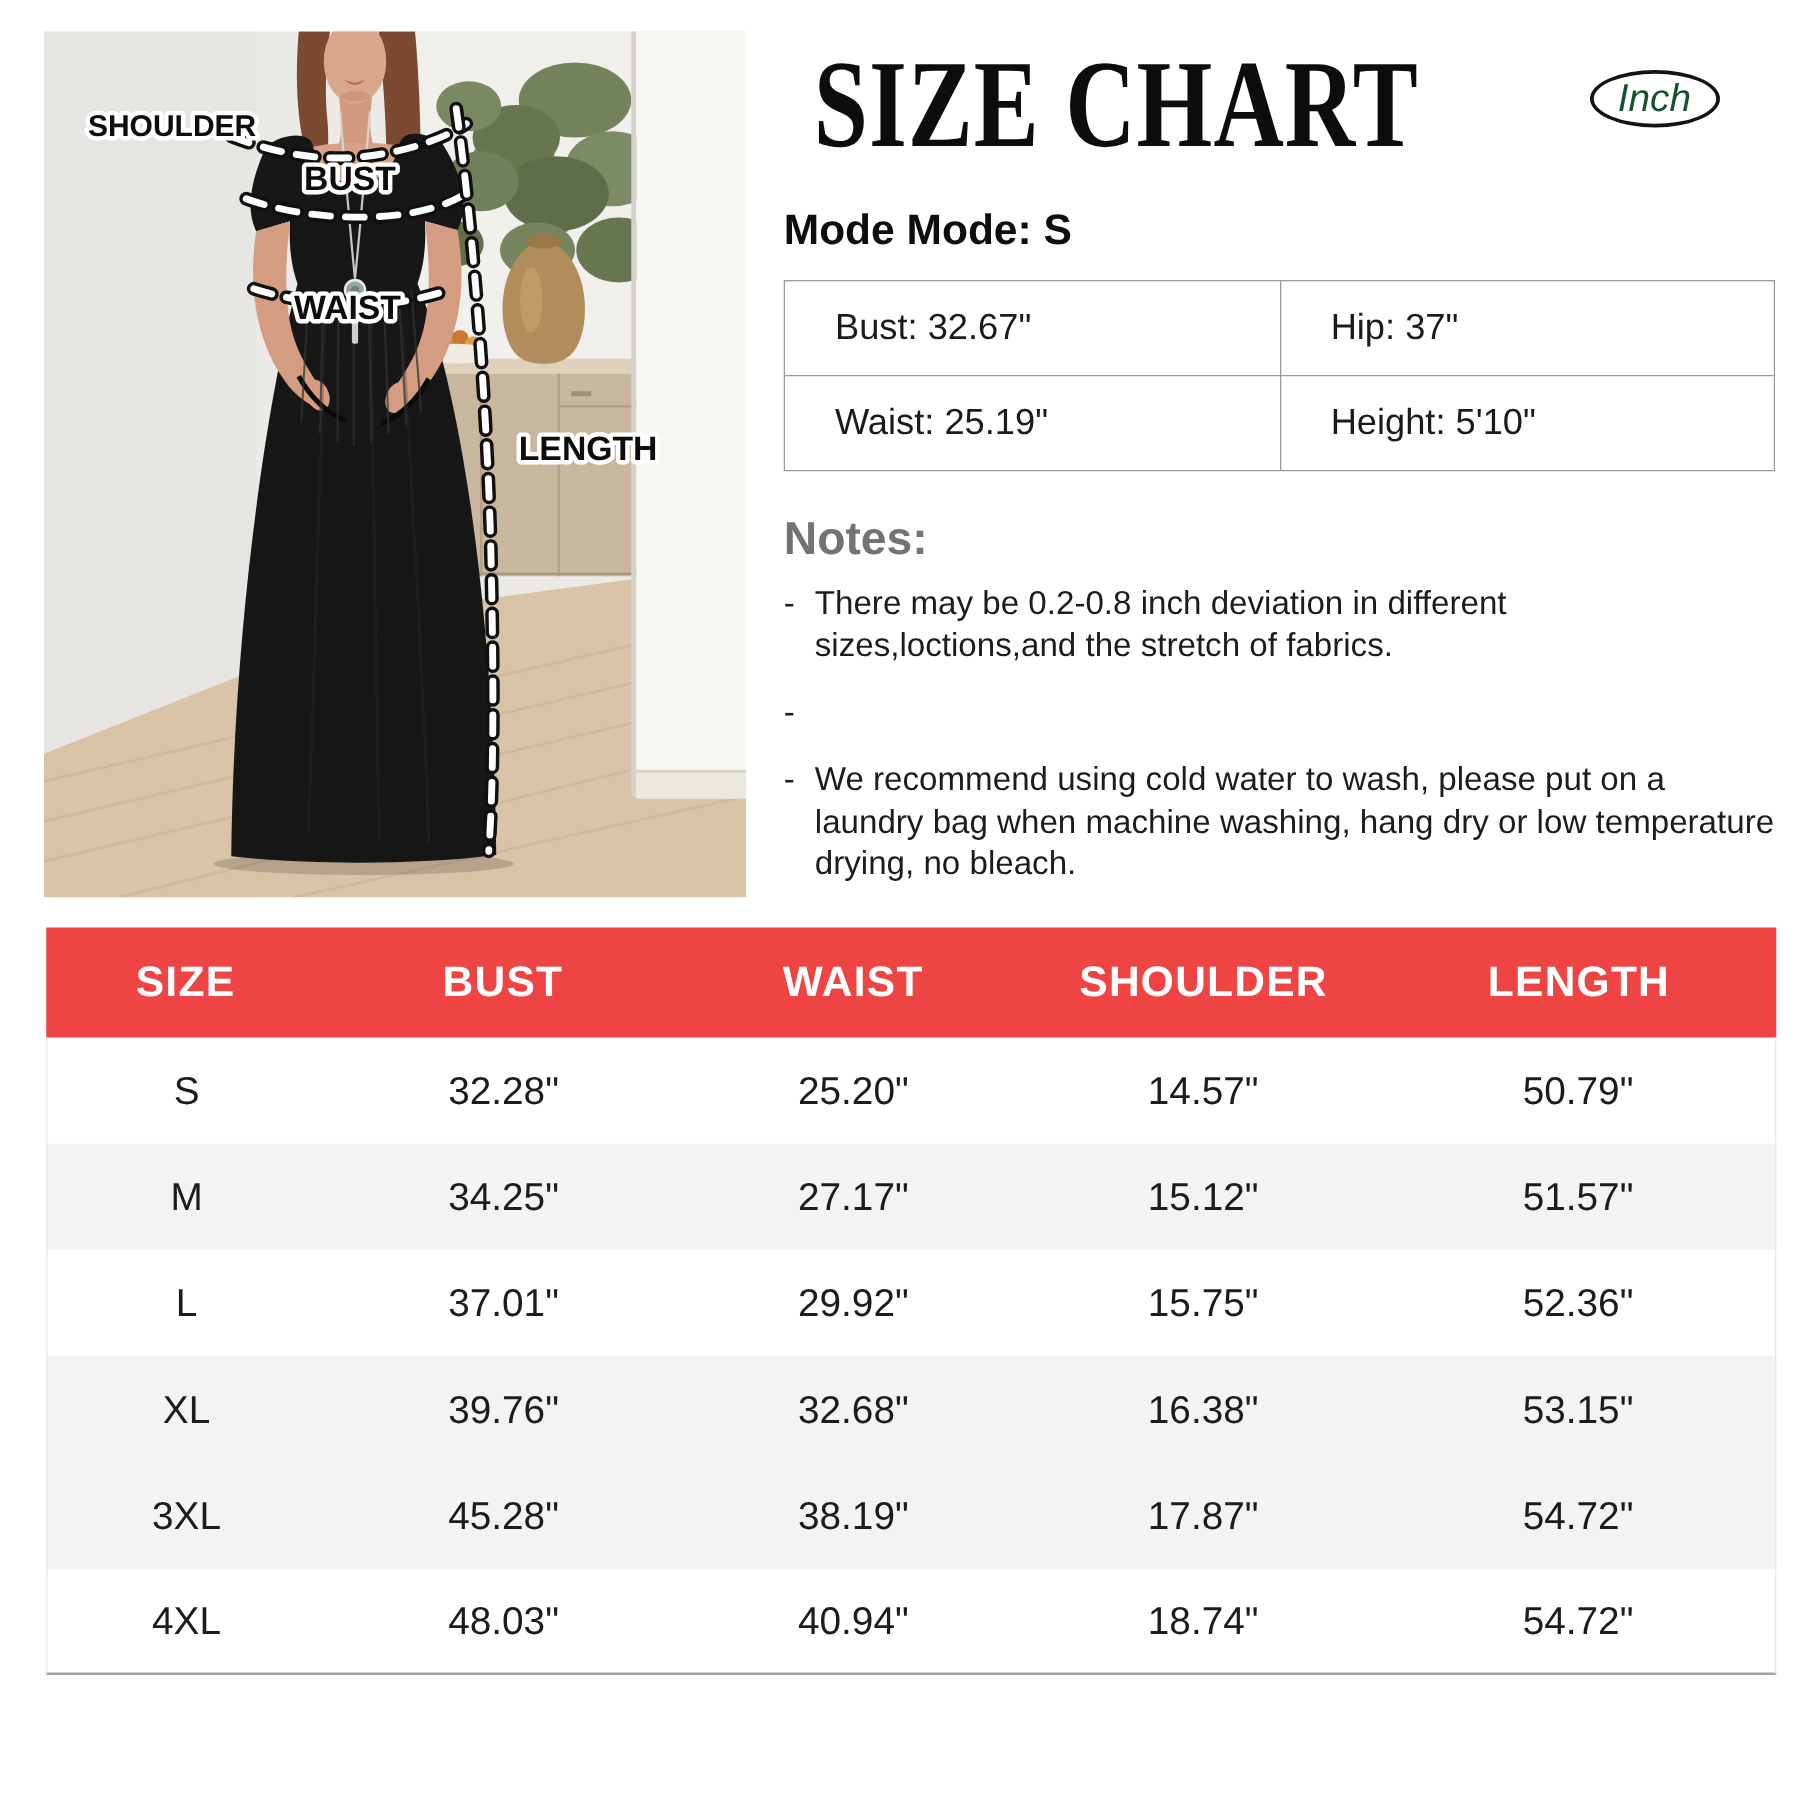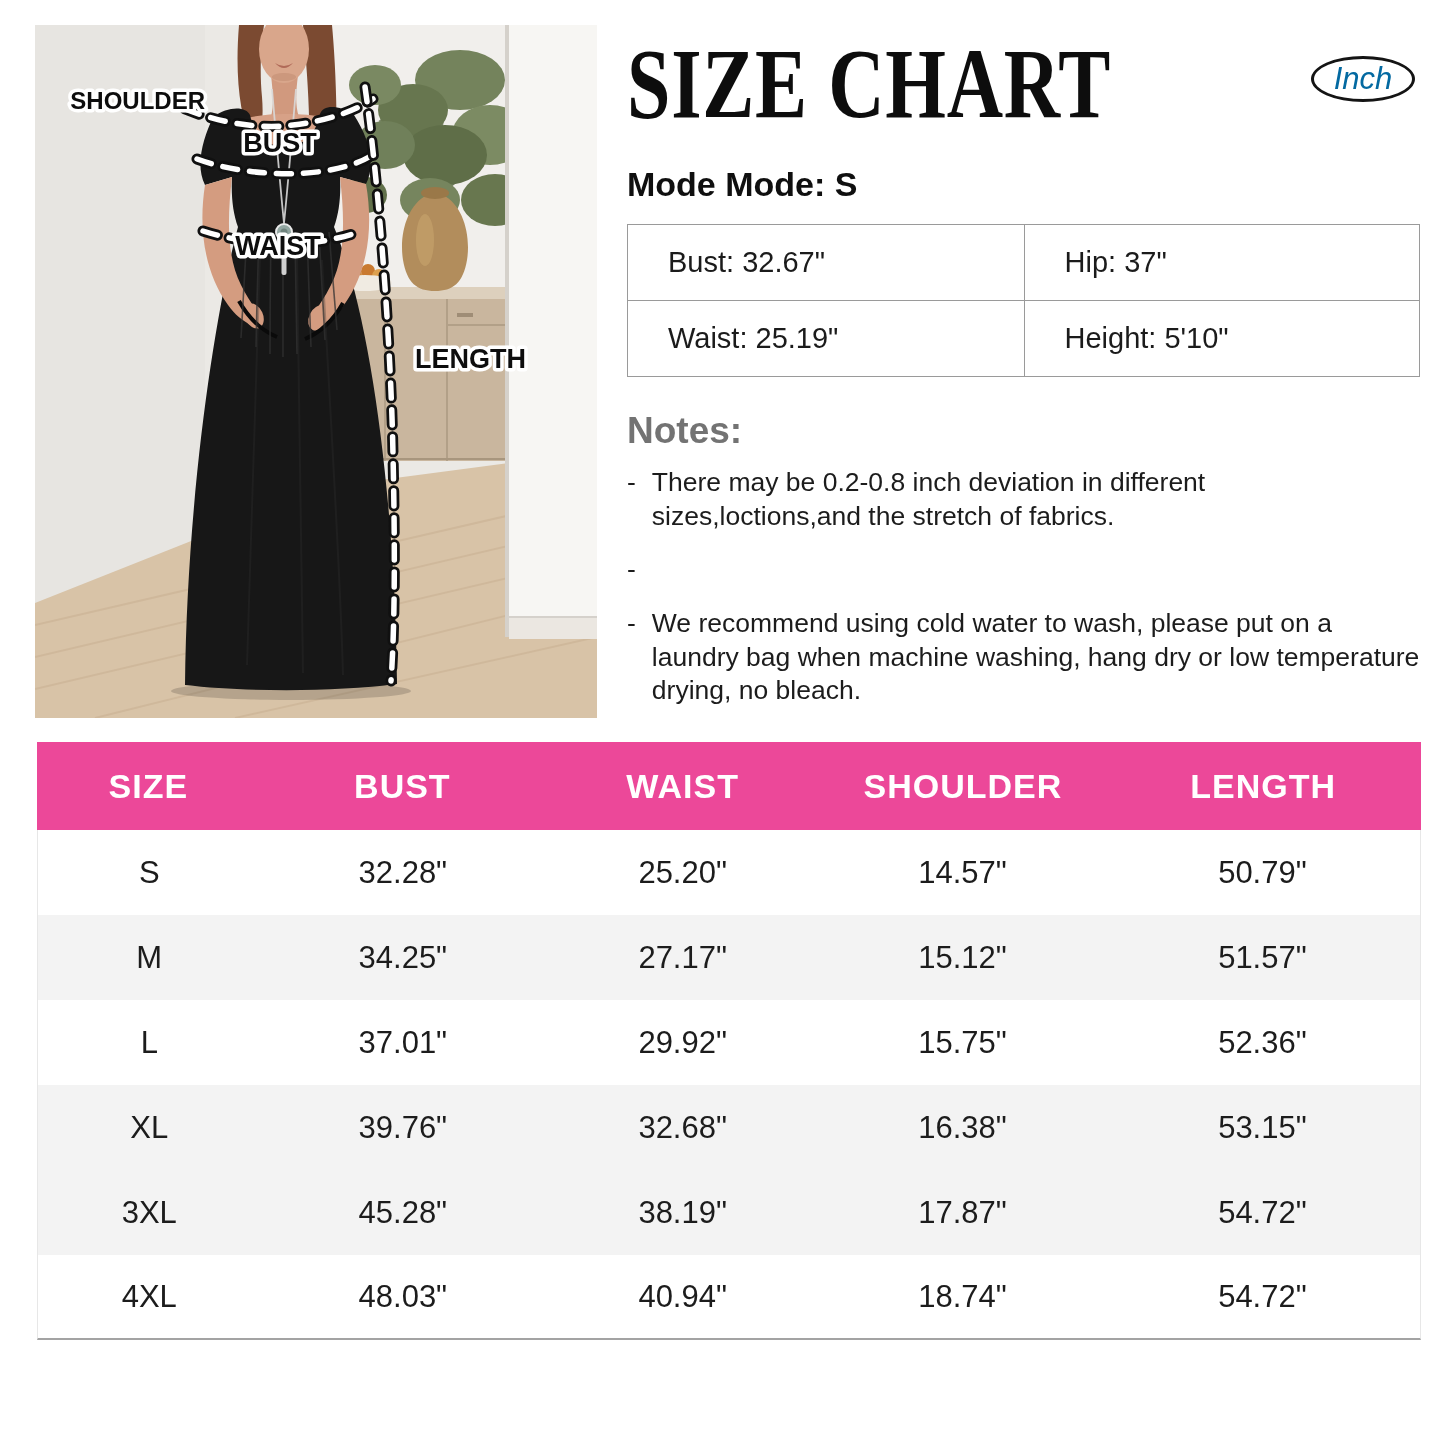--- a/index.html
+++ b/index.html
@@ -7,44 +7,44 @@
         font-family:"Liberation Sans",sans-serif;color:#171717;text-decoration:underline;}
 
   
   .photo{position:absolute;left:35px;top:25px;width:562px;height:693px;overflow:hidden;}
   .photo svg{display:block;}
   .meas-label{font-family:"Liberation Sans",sans-serif;font-weight:bold;fill:#0d0d0d;
               stroke:#ffffff;stroke-width:7px;stroke-linejoin:round;paint-order:stroke;}
 
   
   .right{position:absolute;left:627px;top:36px;width:794px;}
-  .title-row{display:flex;justify-content:space-between;align-items:flex-start;}
+  .title-row{display:flex;justify-content:flex-start;align-items:flex-start;margin-left:24px;}
   .big-title{font-family:"Liberation Serif",serif;font-weight:bold;font-size:100px;
              line-height:.95;margin:0;letter-spacing:1px;transform:scaleX(.78);
              transform-origin:left top;white-space:nowrap;color:#0d0d0d;}
   .inch-badge{margin-top:20px;margin-right:6px;min-width:104px;height:46px;
               border:3px solid #141414;border-radius:50%;display:flex;align-items:center;
-              justify-content:center;font-style:italic;font-size:31px;color:#0369a1;
+              justify-content:center;font-style:italic;font-size:31px;color:#14532d;
               padding:0 10px;box-sizing:border-box;}
   .mode-heading{font-size:34px;font-weight:bold;margin:34px 0 20px 0;color:#0f0f0f;}
   .mtable{display:grid;grid-template-columns:1fr 1fr;border:1px solid #9a9a9a;width:793px;box-sizing:border-box;}
   .mcell{font-size:29px;color:#1b1b1b;padding:21px 10px 21px 40px;box-sizing:border-box;}
   .mcell.bl{border-left:1px solid #9a9a9a;}
   .mcell.bt{border-top:1px solid #9a9a9a;}
   .notes-heading{font-size:37px;font-weight:bold;margin:33px 0 14px 0;color:#737373;}
   .notes-list{list-style:none;margin:0;padding:0;font-size:26.5px;line-height:1.27;color:#1c1c1c;}
   .notes-list li{display:flex;gap:16px;margin-bottom:20px;}
   .notes-list .dash{flex:0 0 auto;}
 
   
   .stable{position:absolute;left:37px;top:742px;width:1384px;}
   .srow{display:grid;grid-template-columns:16.1% 20.6% 19.9% 20.6% 22.8%;
         align-items:center;text-align:center;height:85px;font-size:31px;color:#1c1c1c;
         box-sizing:border-box;border-left:1px solid #e7e7e7;border-right:1px solid #e7e7e7;}
-  .srow.head{height:88px;background:#ec4899;color:#ffffff;font-weight:bold;font-size:34px;
+  .srow.head{height:88px;background:#ef4444;color:#ffffff;font-weight:bold;font-size:34px;
              letter-spacing:1px;border-left:none;border-right:none;}
   .srow.alt{background:#f3f3f3;}
   .srow.last{border-bottom:2px solid #a3a3a3;}
 </style>
 </head>
 <body>
 
 <div class="page">
 
   <div class="photo">

